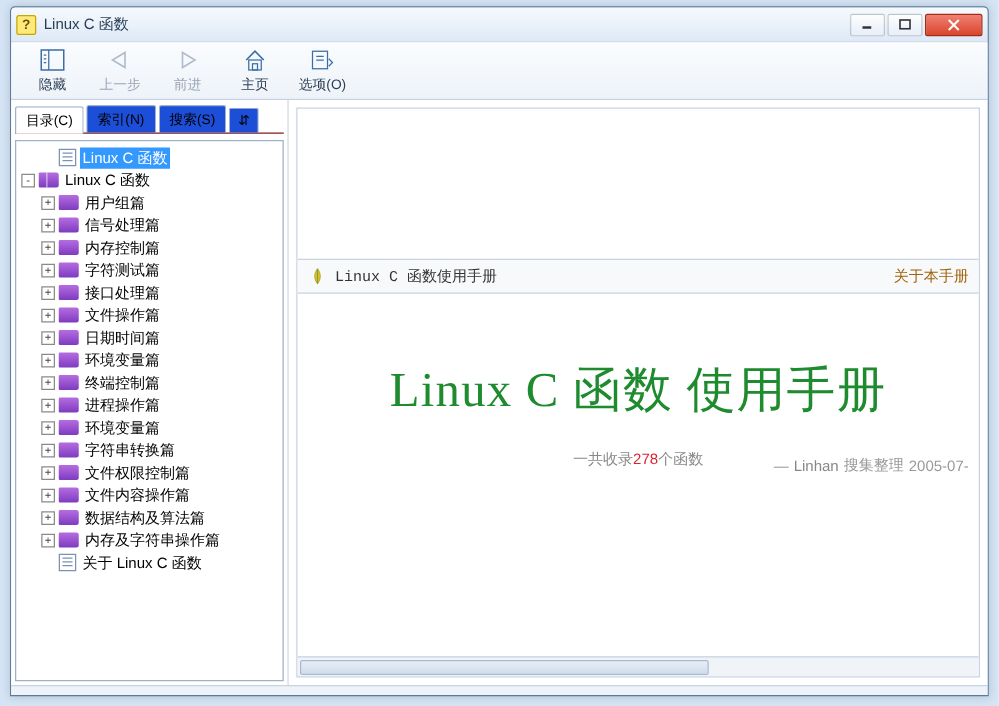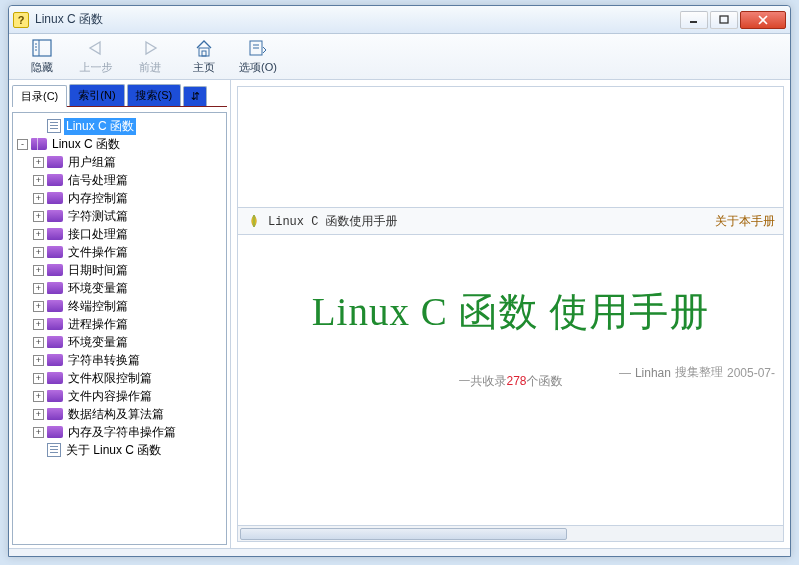--- a/index.html
+++ b/index.html
@@ -35,21 +35,21 @@
 .node.selected .node-label{background:#3399ff;color:#fff}
 .content{flex:1;display:flex;flex-direction:column;background:#fff;padding:6px;min-width:0}
 .content-inner{flex:1;border:1px solid #c7d3e2;background:#fff;display:flex;flex-direction:column;position:relative;overflow:hidden}
 .spacer-top{height:120px}
 .doc-header{height:28px;border-top:1px solid #c7d3e2;border-bottom:1px solid #c7d3e2;background:#f7f9fb;display:flex;align-items:center;padding:0 8px}
 .doc-logo{width:16px;height:16px;margin-right:6px;display:flex;align-items:center;justify-content:center}
 .doc-title{flex:1;color:#333;font-family:Liberation Mono, monospace}
 .doc-about{color:#a16207; text-decoration:none}
 .doc-main{flex:1;display:flex;flex-direction:column;align-items:center;padding-top:50px}
 .big-title{font-family:"NSimSun",SimSun,serif;font-size:39px;color:#1f8b2f;letter-spacing:1px}
-.stats{margin-top:34px;font-size:12px;color:#888}
+.stats{margin-top:20px;font-size:12px;color:#888}
 .stats .num{color:#d23}
 .footer-line{position:absolute;right:8px;bottom:160px;font-size:11px;color:#999;display:flex;align-items:center;gap:4px}
 .footer-line a{color:#888}
 .hscroll{height:16px;border-top:1px solid #c7d3e2;background:#f0f3f7;position:relative}
 .hscroll .thumb{position:absolute;left:2px;top:2px;height:12px;width:60%;background:linear-gradient(#e8eef6,#cfdcec);border:1px solid #aab9cc;border-radius:2px}
 .statusbar{height:8px;background:#eef3f9;border-top:1px solid #c7d3e2}
 </style>
 </head>
 <body>
 

